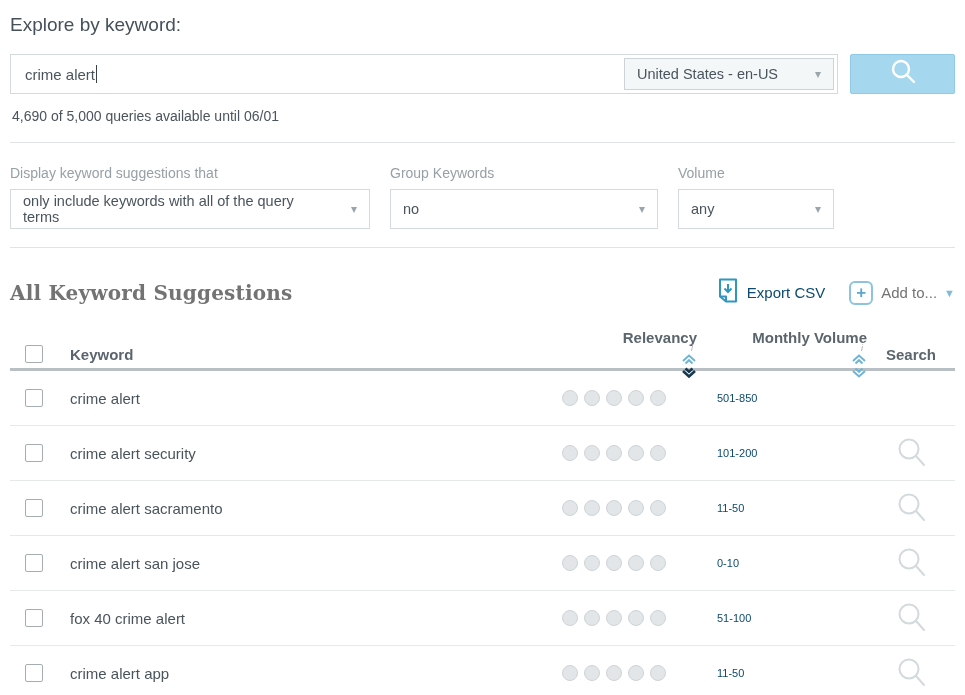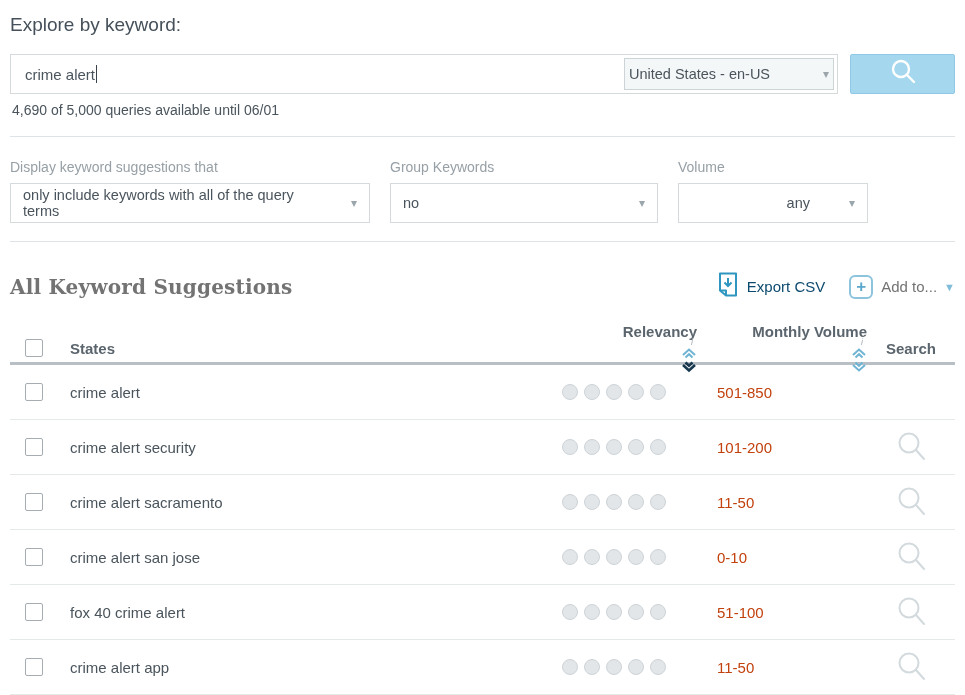--- a/index.html
+++ b/index.html
@@ -21,43 +21,43 @@
     font-size: 15px; color: #4a545c; cursor: text;
   }
   .keyword-input .caret-line {
     display: inline-block; width: 1px; height: 18px; background: #39424a; margin-left: 1px;
     vertical-align: middle;
   }
   .locale-select {
     position: absolute; right: 3px; top: 3px; bottom: 3px; width: 210px;
     background: #f4f7f8; border: 1px solid #ccd4d8;
     display: flex; align-items: center; justify-content: space-between;
-    padding: 0 4px; font-size: 14.5px; color: #4a545c; cursor: pointer;
+    padding: 0 12px; font-size: 14.5px; color: #4a545c; cursor: pointer;
   }
   .select-arrow { color: #9aa6ac; font-size: 12px; }
   .search-btn {
     width: 105px; background: #a5d7ef; border: 1px solid #8fc9e6; border-radius: 2px;
     display: flex; align-items: center; justify-content: center; cursor: pointer;
   }
-  .quota-note { font-size: 14px; color: #4a545c; margin: 8px 0 0 2px; }
+  .quota-note { font-size: 14px; color: #4a545c; margin: 14px 0 0 2px; }
 
   .divider { border: none; border-top: 1px solid #dfe3e5; margin: 18px 0 0 0; }
 
   
   .filters { display: flex; margin-top: 22px; }
   .filter-group { margin-right: 20px; }
   .filter-label { font-size: 14px; color: #97a0a6; margin-bottom: 8px; }
   .filter-select {
     height: 40px; border: 1px solid #d5dadd; background: #fff; cursor: pointer;
     display: flex; align-items: center; justify-content: space-between;
     padding: 0 12px; font-size: 14.5px; color: #4a545c; gap: 39px;
   }
   .filter-w1 { width: 360px; }
   .filter-w2 { width: 268px; }
-  .filter-w3 { width: 190px; justify-content: flex-end; }
+  .filter-w3 { width: 156px; }
 
   
   .section-row { display: flex; align-items: center; margin-top: 30px; }
   .section-title {
     font-family: "DejaVu Serif", serif; font-size: 20px; font-weight: bold;
     color: #737373; letter-spacing: 0.2px; flex: 1;
   }
   .actions { display: flex; align-items: center; }
   .export-btn { display: flex; align-items: center; cursor: pointer; margin-right: 24px; }
   .export-btn .label { color: #0c4a6e; font-size: 15px; margin-left: 9px; }
@@ -85,21 +85,21 @@
   .checkbox {
     width: 18px; height: 18px; border: 1px solid #a6adb2; border-radius: 2px;
     background: #fff; margin-left: 15px; cursor: pointer;
   }
   .kw-cell { font-size: 15px; color: #4a545c; }
   .dots { display: flex; padding-left: 20px; }
   .dot {
     width: 16px; height: 16px; border-radius: 50%;
     background: #e2e6e9; border: 1px solid #cdd3d7; margin-right: 6px;
   }
-  .vol-cell { font-size: 15px; color: #c2410c; padding-left: 20px; }
+  .vol-cell { font-size: 11px; color: #0c4a6e; padding-left: 20px; }
   .row-search { display: flex; justify-content: center; cursor: pointer; }
 </style>
 </head>
 <body>
 
 <div class="page">
 
   <h1 class="page-title">Explore by keyword:</h1>
 
   <div class="search-row">
@@ -171,21 +171,21 @@
         <span class="addto-caret">▼</span>
       </div>
     </div>
   </div>
 
   <div class="table">
     <div class="trow thead">
       <div>
           <div class="checkbox"></div>
         </div>
-      <div class="th">States</div>
+      <div class="th">Keyword</div>
       <div class="th th-cell col-pad">
         <span>Relevancy</span>
         <span class="info-sup">i</span>
         <span class="sort-icon">
           <svg width="16" height="12" viewBox="0 0 16 12">
             <path d="M2 7 L8 1.5 L14 7" fill="none" stroke="#6fb4d4" stroke-width="2"></path>
             <path d="M4.5 9.5 L8 6.2 L11.5 9.5" fill="none" stroke="#6fb4d4" stroke-width="2"></path>
           </svg>
           <svg width="16" height="12" viewBox="0 0 16 12" style="margin-top:1px">
             <path d="M2 4 L8 9.5 L14 4" fill="none" stroke="#17384e" stroke-width="2.6"></path>

